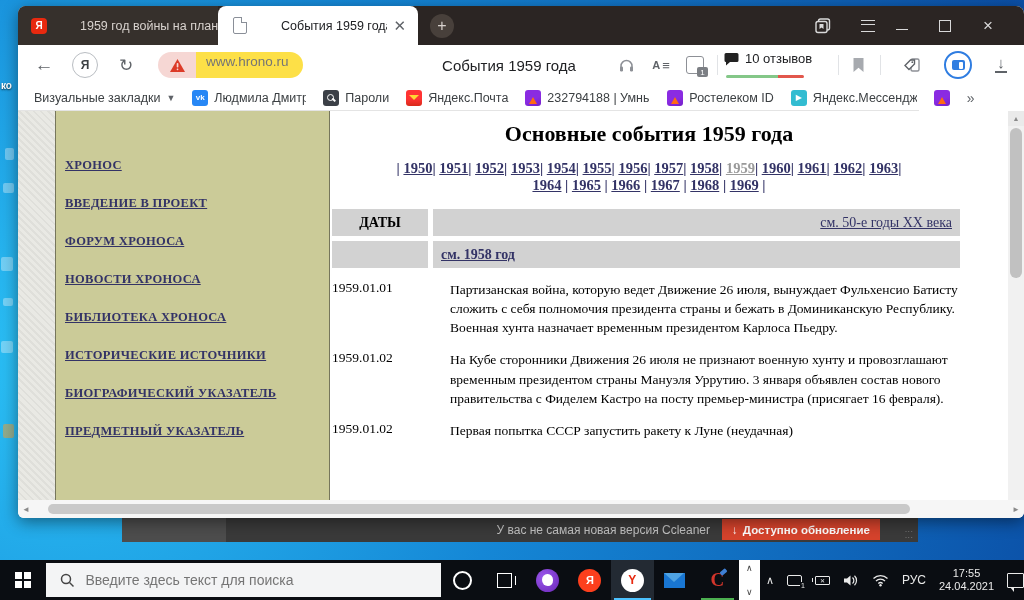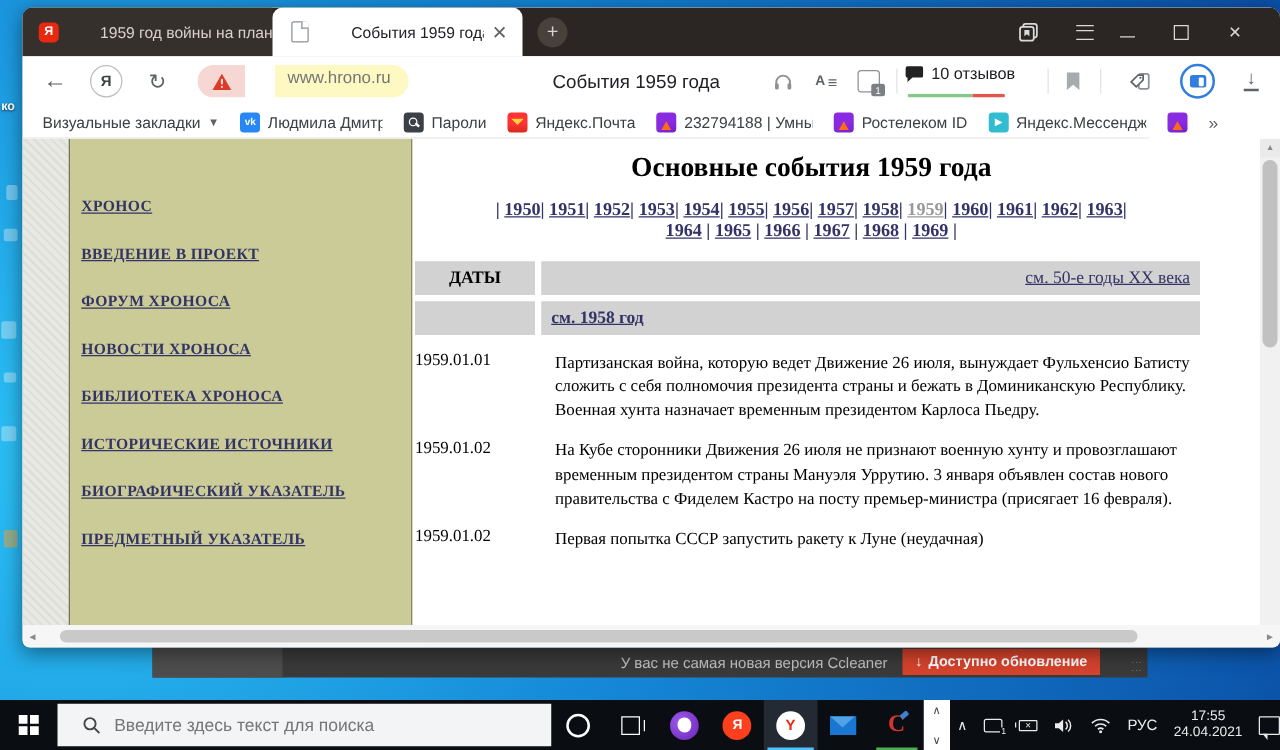--- a/index.html
+++ b/index.html
@@ -39,21 +39,21 @@
   .g-max{width:10px;height:10px;border:1.5px solid #d9d9d9;}
   .hamb{width:14px;height:10px;border-top:1.5px solid #d9d9d9;border-bottom:1.5px solid #d9d9d9;position:relative;}
   .hamb:before{content:"";position:absolute;left:0;top:3.5px;width:14px;border-top:1.5px solid #d9d9d9;}
   
   .toolbar{left:0;top:39px;width:1006px;height:40px;background:#fff;}
   .tb-ico{top:0;height:40px;display:flex;align-items:center;justify-content:center;color:#5f6368;}
   .ya-circle{width:24px;height:24px;border:1.5px solid #b9bdc2;border-radius:50%;color:#3c4043;
     font-size:12px;font-weight:bold;display:flex;align-items:center;justify-content:center;}
   .addr{left:140px;top:7px;height:26px;display:flex;border-radius:13px;overflow:hidden;}
   .addr-warn{width:38px;background:#f6d7d4;display:flex;align-items:center;justify-content:center;}
-  .addr-host{background:#fef9c3;color:#757575;font-size:13.5px;display:flex;align-items:center;padding:0 14px 8px 10px;margin-left:24px;}
+  .addr-host{background:#fde047;color:#757575;font-size:13.5px;display:flex;align-items:center;padding:0 14px 8px 10px;}
   .ptitle{left:341px;top:0;width:300px;height:40px;display:flex;align-items:center;justify-content:center;
     font-size:15px;color:#202124;}
   .reader{display:flex;align-items:center;gap:2px;color:#5f6368;font-size:11px;font-weight:bold;}
   .reader .lines{font-size:13px;font-weight:normal;}
   .pocket{width:16px;height:16px;border:1.5px solid #8d9096;border-radius:3px;position:relative;}
   .pocket-badge{position:absolute;right:-5px;bottom:-4px;width:11px;height:10px;background:#7c7f84;border-radius:2px;
     color:#fff;font-size:8px;display:flex;align-items:center;justify-content:center;}
   .reviews{left:706px;top:6px;display:flex;align-items:center;gap:6px;font-size:13px;color:#202124;}
   .ratebar{left:708px;top:30px;width:78px;height:3px;border-radius:2px;overflow:hidden;display:flex;}
   .ratebar .g{background:#84c788;width:52px;}
@@ -97,37 +97,37 @@
   .yr1 .yr:before{content:"| ";color:#333366;font-weight:bold;}
   .yr2 .yr:after{content:" | ";color:#333366;font-weight:bold;}
   .yr{display:inline;}
   .yr a{text-decoration:underline;}
   .htable{margin:15px 0 0 2px;width:628px;display:grid;grid-template-columns:96px 527px;gap:5px;font-size:14px;}
   .hcell{background:#d2d2d2;padding:4px 8px;box-sizing:border-box;min-height:27px;display:flex;align-items:center;}
   .hcell.dates{justify-content:center;font-weight:bold;}
   .hcell.right a{margin-left:auto;color:#333366;text-decoration:underline;}
   .hcell.prev a{color:#333366;font-weight:bold;text-decoration:underline;}
   .events{margin:12px 0 0 2px;}
-  .ev{display:grid;grid-template-columns:100px 1fr;column-gap:12px;margin-bottom:13px;}
+  .ev{display:grid;grid-template-columns:100px 1fr;column-gap:18px;margin-bottom:13px;}
   .ev .d{font-size:13.5px;}
   .ev .t{font-size:13.5px;line-height:1.42;max-width:518px;}
   
   .vsb{left:990px;top:0;width:16px;height:389px;background:#f1f1f1;}
   .vsb .up{width:16px;height:15px;display:flex;align-items:center;justify-content:center;color:#8a8a8a;font-size:7px;background:#eaeaea;}
   .vsb .thumb{position:absolute;left:2px;top:17px;width:12px;height:150px;background:#c1c1c1;border-radius:6px;}
   .hsb{left:0;top:494px;width:1006px;height:18px;background:#f6f6f6;display:flex;align-items:center;}
   .hsb .larr,.hsb .rarr{width:16px;text-align:center;color:#8a8a8a;font-size:8px;flex:none;}
   .hsb .track{flex:1;position:relative;height:18px;}
   .hsb .thumb{position:absolute;left:14px;top:4px;width:862px;height:10px;background:#c9c9c9;border-radius:5px;}
   
   .taskbar{left:0;top:560px;width:1024px;height:40px;background:#0a0d12;display:flex;align-items:center;z-index:20;}
   .tb-start{width:48px;height:40px;display:flex;align-items:center;justify-content:center;}
   .winlogo{display:grid;grid-template-columns:7px 7px;grid-template-rows:7px 7px;gap:1.5px;}
   .winlogo div{background:#fff;}
-  .tb-search{width:408px;height:34px;background:#f3f4f5;display:flex;align-items:center;gap:8px;padding-left:20px;box-sizing:border-box;}
+  .tb-search{width:408px;height:34px;background:#f3f4f5;display:flex;align-items:center;gap:8px;padding-left:14px;box-sizing:border-box;}
   .tb-search input{border:none;outline:none;background:transparent;font-size:14px;color:#3b3b3b;width:280px;font-family:"Liberation Sans",sans-serif;}
   .tb-btn{width:44px;height:40px;display:flex;align-items:center;justify-content:center;position:relative;}
   .cortana{width:15px;height:15px;border:2.5px solid #fff;border-radius:50%;}
   .taskview{width:13px;height:13px;border:1.5px solid #fff;position:relative;}
   .taskview:before{content:"";position:absolute;right:-5px;top:2px;height:9px;border-right:1.5px solid #fff;}
   .ic-alice{width:23px;height:23px;border-radius:50%;background:radial-gradient(circle at 35% 35%,#9b59ec,#6a25b8);position:relative;}
   .ic-alice:before{content:"";position:absolute;left:6px;top:5px;width:11px;height:12px;background:#fff;border-radius:50% 50% 46% 54%;}
   .ic-yared{width:23px;height:23px;border-radius:50%;background:#fc3f1d;color:#fff;font-weight:bold;font-size:11px;display:flex;align-items:center;justify-content:center;}
   .ic-ybro{width:23px;height:23px;border-radius:50%;background:#fff;color:#e8290f;font-weight:bold;font-size:12px;display:flex;align-items:center;justify-content:center;}
   .tile-active{background:#232a33;}

